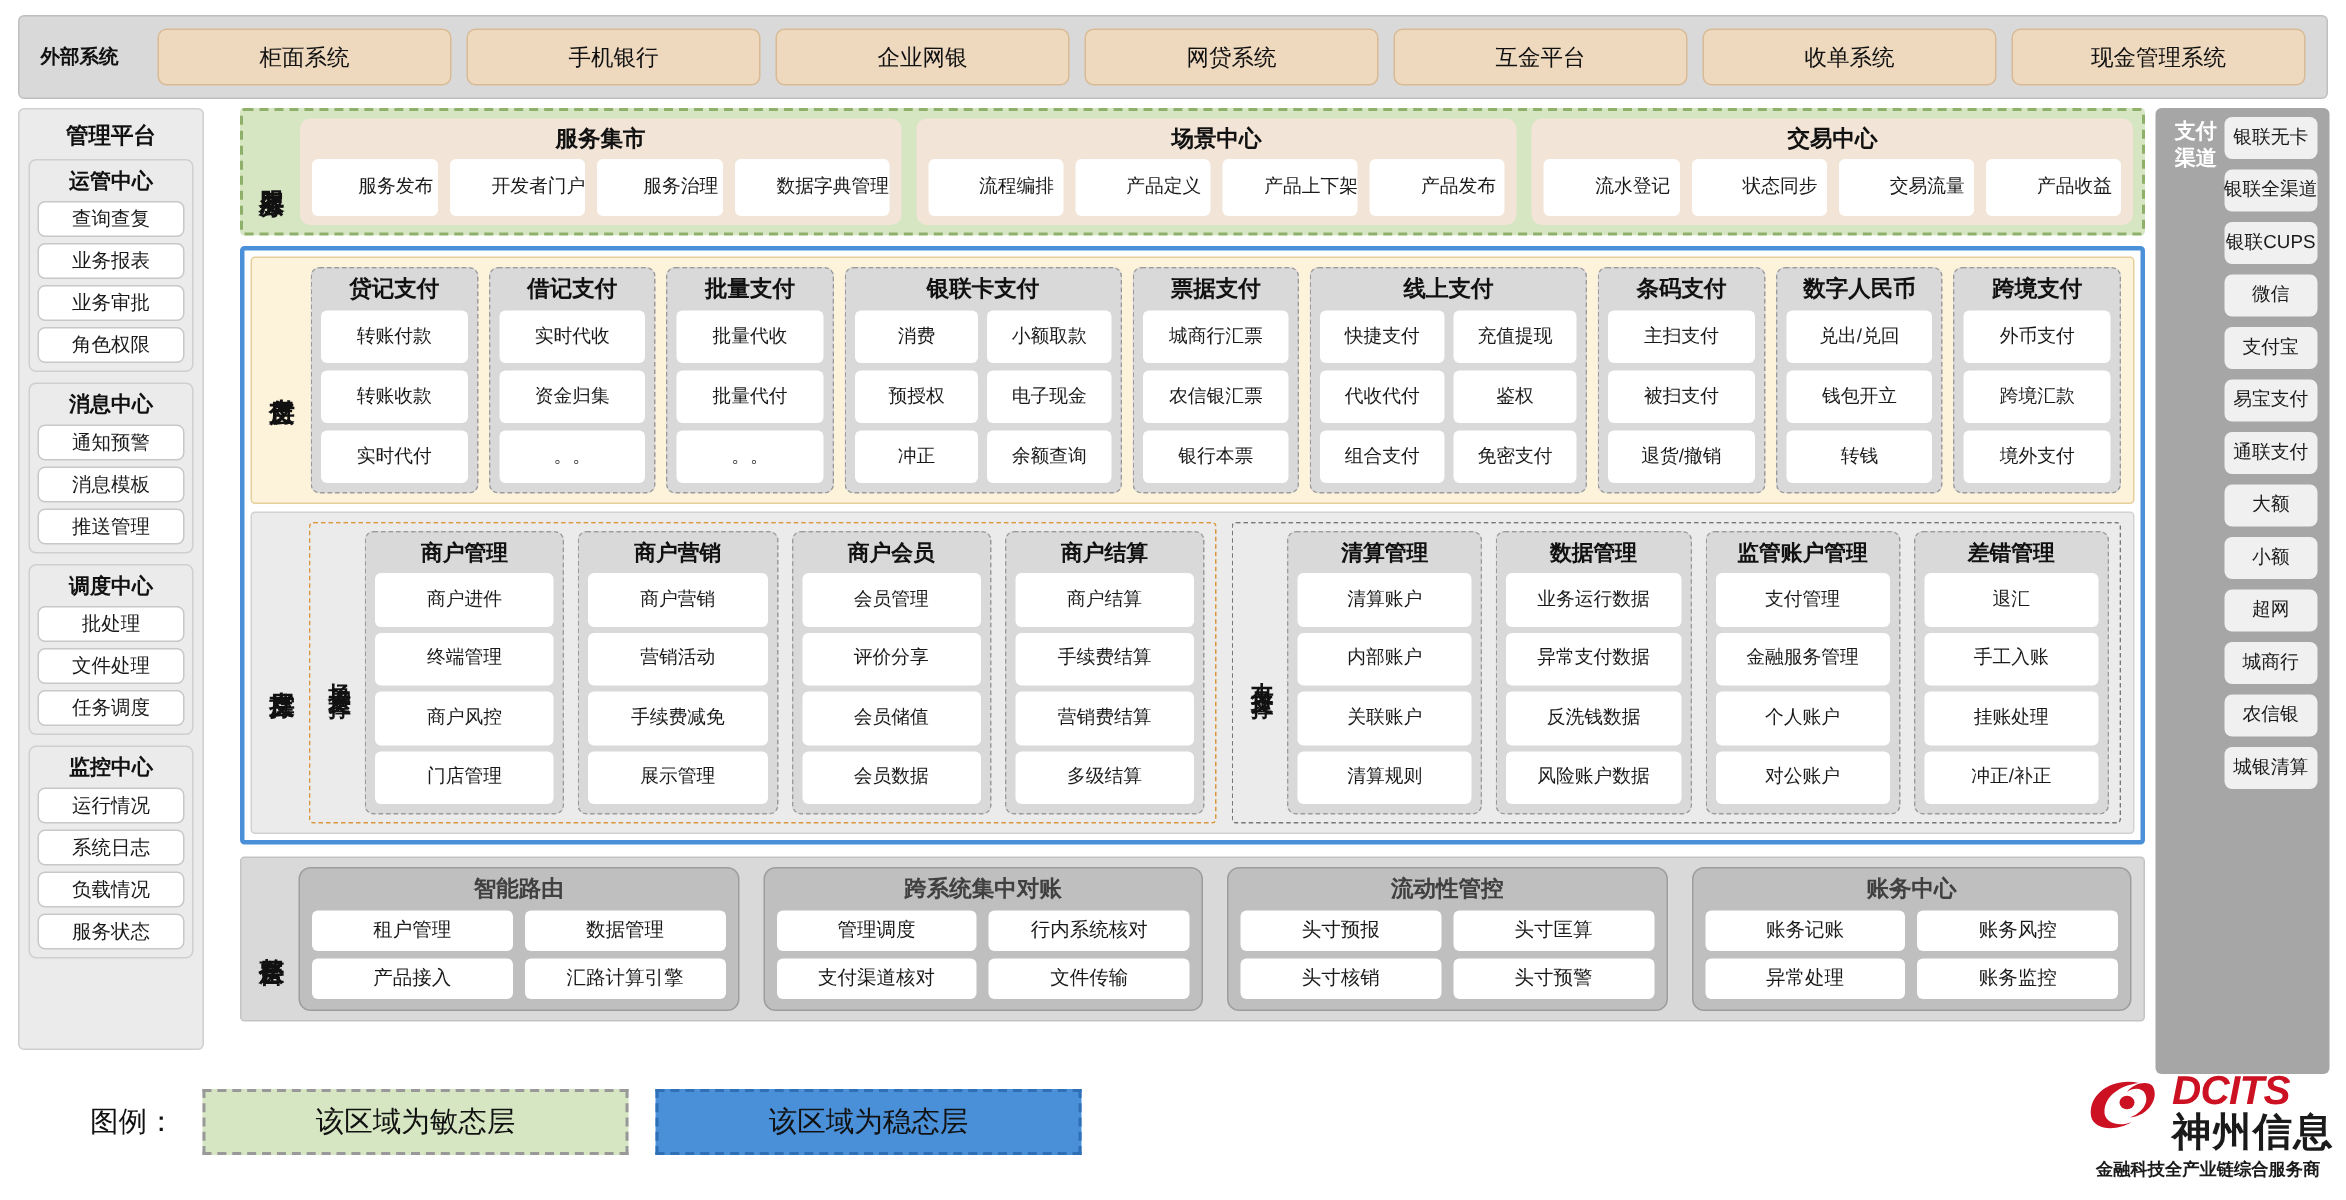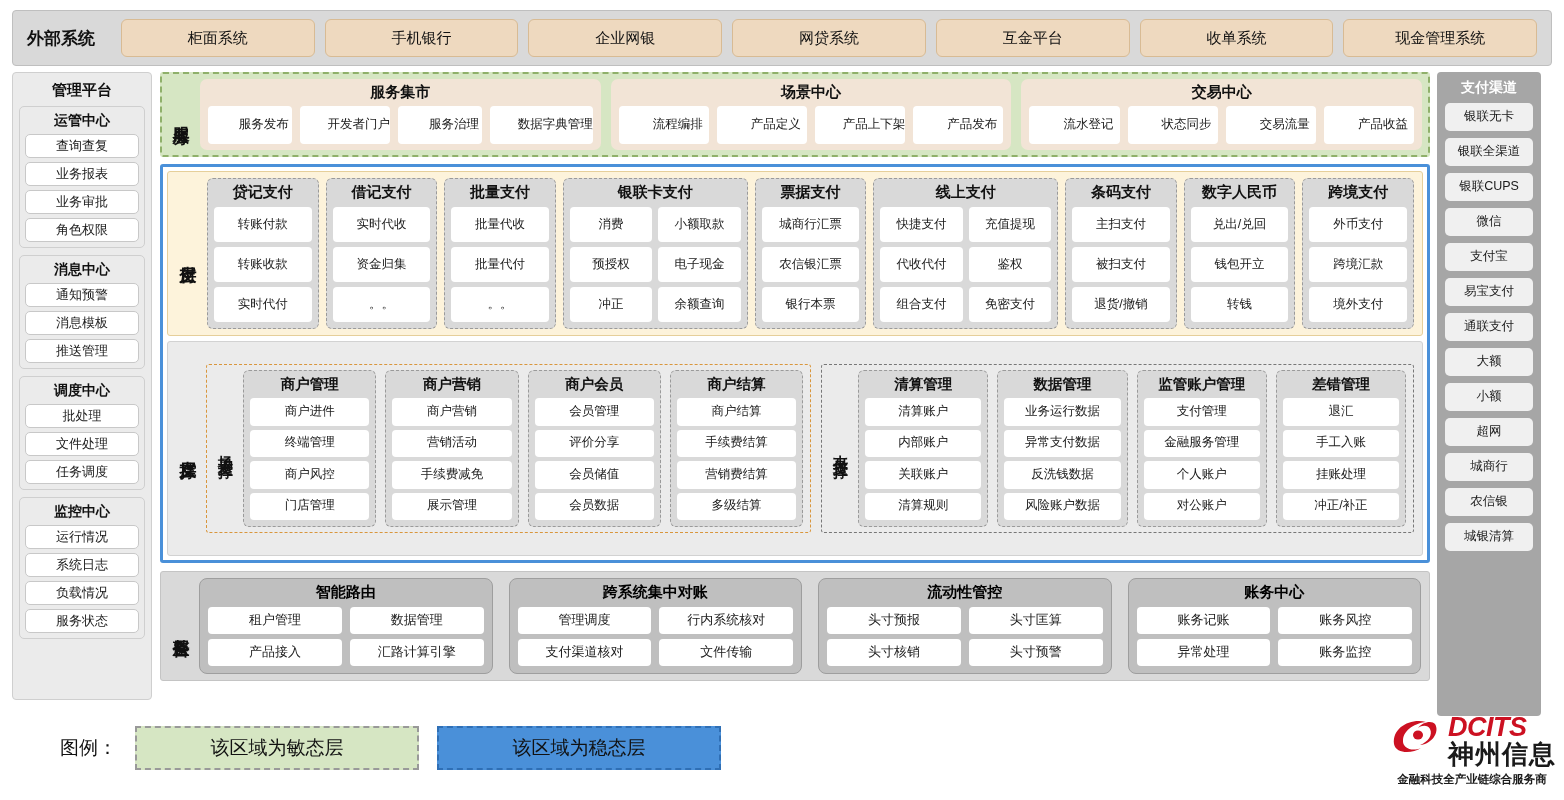--- a/index.html
+++ b/index.html
@@ -27,37 +27,37 @@
   .ext-bar {
     position: absolute; left: 12px; top: 10px;
     width: 1540px; height: 56px;
     background: #d9d9d9;
     border: 1px solid #bfbfbf;
     border-radius: 4px;
     display: flex; align-items: center;
     padding: 0 14px;
   }
   .ext-title {
-    font-size: 17px; font-weight: bold; color: #111;
+    font-size: 13px; font-weight: bold; color: #111;
     margin-right: 26px; white-space: nowrap;
   }
   .ext-items { display: flex; flex: 1; justify-content: space-between; gap: 10px; }
   .ext-chip {
     flex: 1; height: 38px;
     background: #eed9bf;
     border: 1px solid #d8bb94;
     border-radius: 6px;
     display: flex; align-items: center; justify-content: center;
     font-size: 15px; color: #111; white-space: nowrap;
   }
 
   
   .left-panel {
     position: absolute; left: 12px; top: 72px;
-    width: 140px; height: 628px;
+    width: 124px; height: 628px;
     background: #ebebeb;
     border: 1px solid #cfcfcf;
     border-radius: 4px;
     padding: 5px 6px;
     display: flex; flex-direction: column;
   }
   .left-title {
     text-align: center; font-size: 15px; font-weight: bold; color: #111;
     padding: 3px 0 6px;
   }
@@ -71,25 +71,25 @@
   .lgroup-title {
     text-align: center; font-size: 14px; font-weight: bold; color: #111;
     padding: 2px 0 4px;
   }
   .lgroup .chip { height: 24px; margin-bottom: 4px; font-size: 13px; }
   .lgroup .chip:last-child { margin-bottom: 0; }
 
   
   .right-panel {
     position: absolute; left: 1437px; top: 72px;
-    width: 104px; height: 644px;
+    width: 116px; height: 644px;
     background: #a6a6a6;
     border-radius: 4px;
     padding: 6px 8px;
-    display: flex; flex-direction: column;
+    display: flex; 
   }
   .right-title {
     text-align: center; font-size: 14px; font-weight: bold; color: #ffffff;
     padding: 1px 0 6px;
   }
   .right-panel .chip {
     background: #f0f0f0; border: none;
     height: 28px; margin-bottom: 7px; font-size: 12.5px;
   }
 
@@ -168,21 +168,21 @@
   .pay-row { flex: 1; display: flex; gap: 6px; }
   .pay-row .chip { flex: 1; border: none; border-radius: 4px; font-size: 12.5px; }
 
   
   .sup-layer {
     background: #ebebeb;
     border: 1px solid #d2d2d2;
     border-radius: 3px;
     height: 215px;
     display: flex; align-items: stretch;
-    padding: 22px 8px;
+    padding: 6px 8px;
   }
   .sup-layer > .vlabel { font-size: 17px; width: 24px; margin-right: 6px; }
   .sup-cols { flex: 1; display: flex; gap: 10px; }
   .sup-box {
     display: flex; align-items: stretch;
     border-radius: 3px;
     padding: 5px 7px;
   }
   .sup-box.scene { border: 1px dashed #d9963c; flex: 0 0 605px; }
   .sup-box.paysup { border: 1px dashed #777777; flex: 1; }
@@ -216,21 +216,21 @@
   .int-groups { flex: 1; display: flex; gap: 16px; }
   .int-group {
     flex: 1;
     background: #bfbfbf;
     border: 1px solid #9e9e9e;
     border-radius: 8px;
     padding: 2px 8px 7px;
     display: flex; flex-direction: column;
   }
   .int-group-title {
-    text-align: center; font-size: 15px; font-weight: bold; color: #000000;
+    text-align: center; font-size: 15px; font-weight: bold; color: #404040;
     padding: 2px 0 5px;
   }
   .int-rows { flex: 1; display: flex; flex-direction: column; gap: 5px; }
   .int-row { flex: 1; display: flex; gap: 8px; }
   .int-row .chip { flex: 1; border: none; border-radius: 4px; font-size: 13px; }
 
   
   .legend {
     position: absolute; left: 60px; top: 726px;
     display: flex; align-items: center; gap: 18px;

